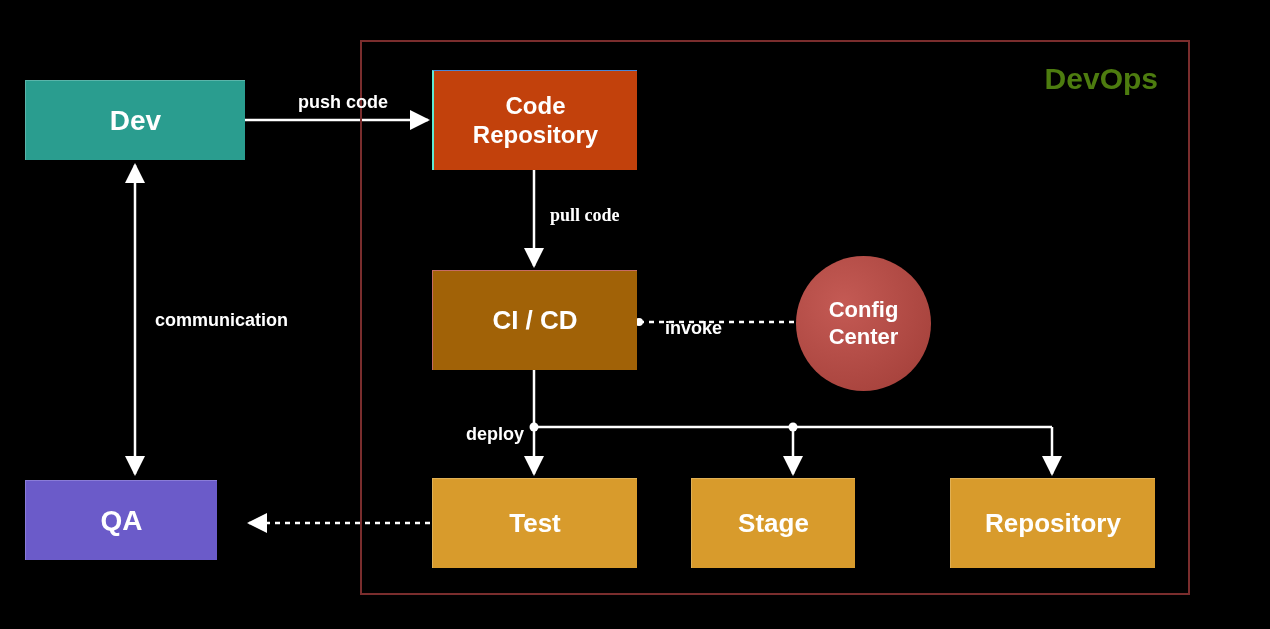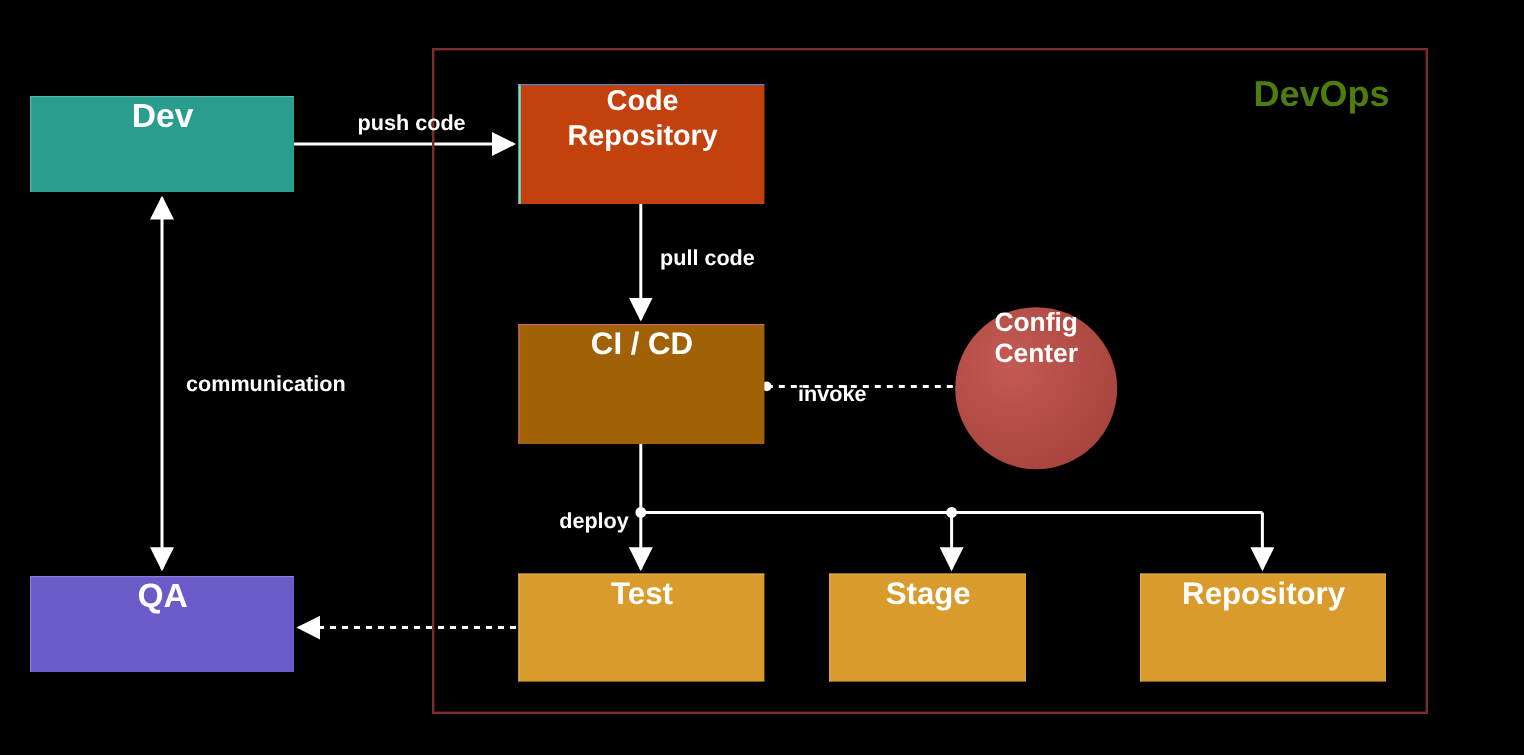--- a/index.html
+++ b/index.html
@@ -23,40 +23,40 @@
       position: absolute;
       right: 30px;
       top: 20px;
       color: #4d7c0f;
       font-size: 30px;
       font-weight: bold;
     }
     .node {
       position: absolute;
       display: flex;
-      align-items: flex-start;
+      align-items: center;
       justify-content: center;
       color: #fff;
       font-weight: bold;
       text-align: center;
     }
     .node-dev {
       left: 25px;
       top: 80px;
       width: 220px;
       height: 80px;
       background: #2a9d8f;
       font-size: 28px;
       border-top: 1px solid #5ab5aa;
       border-left: 1px solid #5ab5aa;
     }
     .node-qa {
       left: 25px;
       top: 480px;
-      width: 220px;
+      width: 192px;
       height: 80px;
       background: #6b5bc9;
       font-size: 28px;
       border-top: 1px solid #8a7cd8;
       border-left: 1px solid #8a7cd8;
     }
     .node-code-repo {
       left: 432px;
       top: 70px;
       width: 205px;
@@ -117,21 +117,21 @@
       border-top: 1px solid #e0b055;
       border-left: 1px solid #e0b055;
     }
     .label {
       position: absolute;
       color: #fff;
       font-size: 18px;
       font-weight: 600;
     }
     .label-push { left: 298px; top: 92px; }
-    .label-pull { left: 550px; top: 205px; }
+    .label-pull { left: 550px; top: 205px; font-family: Liberation Serif, serif; }
     .label-invoke { left: 665px; top: 318px; }
     .label-communication { left: 155px; top: 310px; }
     .label-deploy { left: 466px; top: 424px; }
     svg.connector {
       position: absolute;
       left: 0;
       top: 0;
       width: 1270px;
       height: 629px;
       pointer-events: none;

